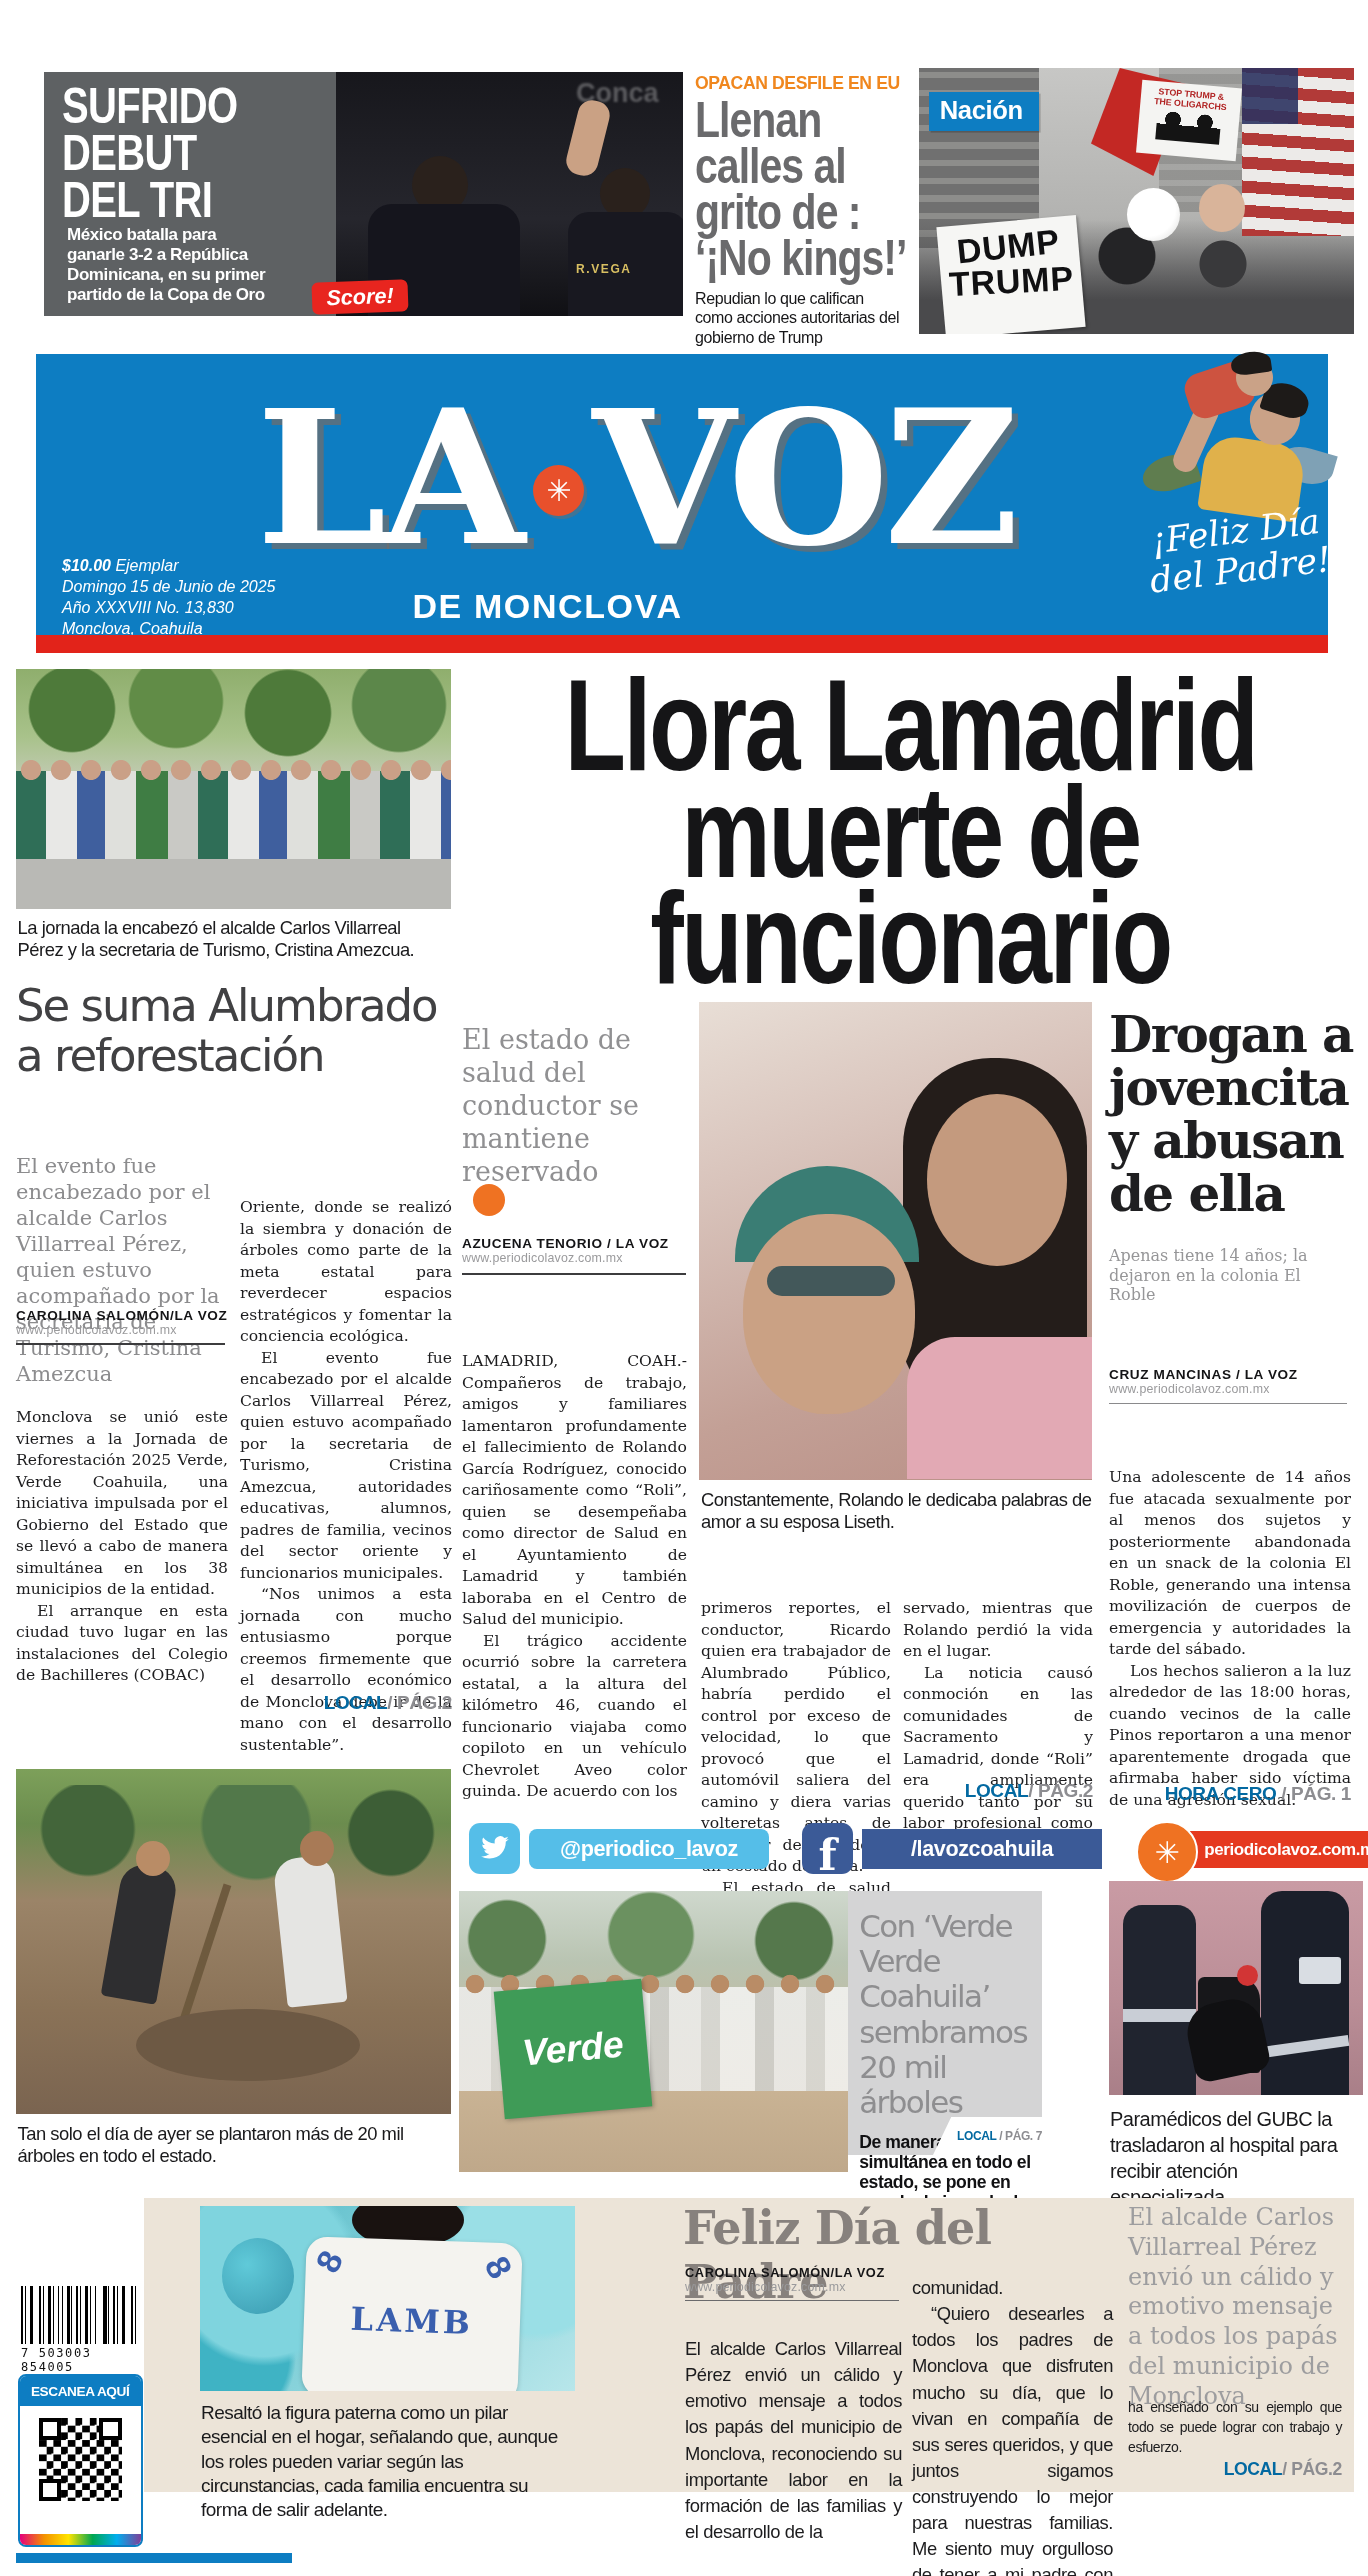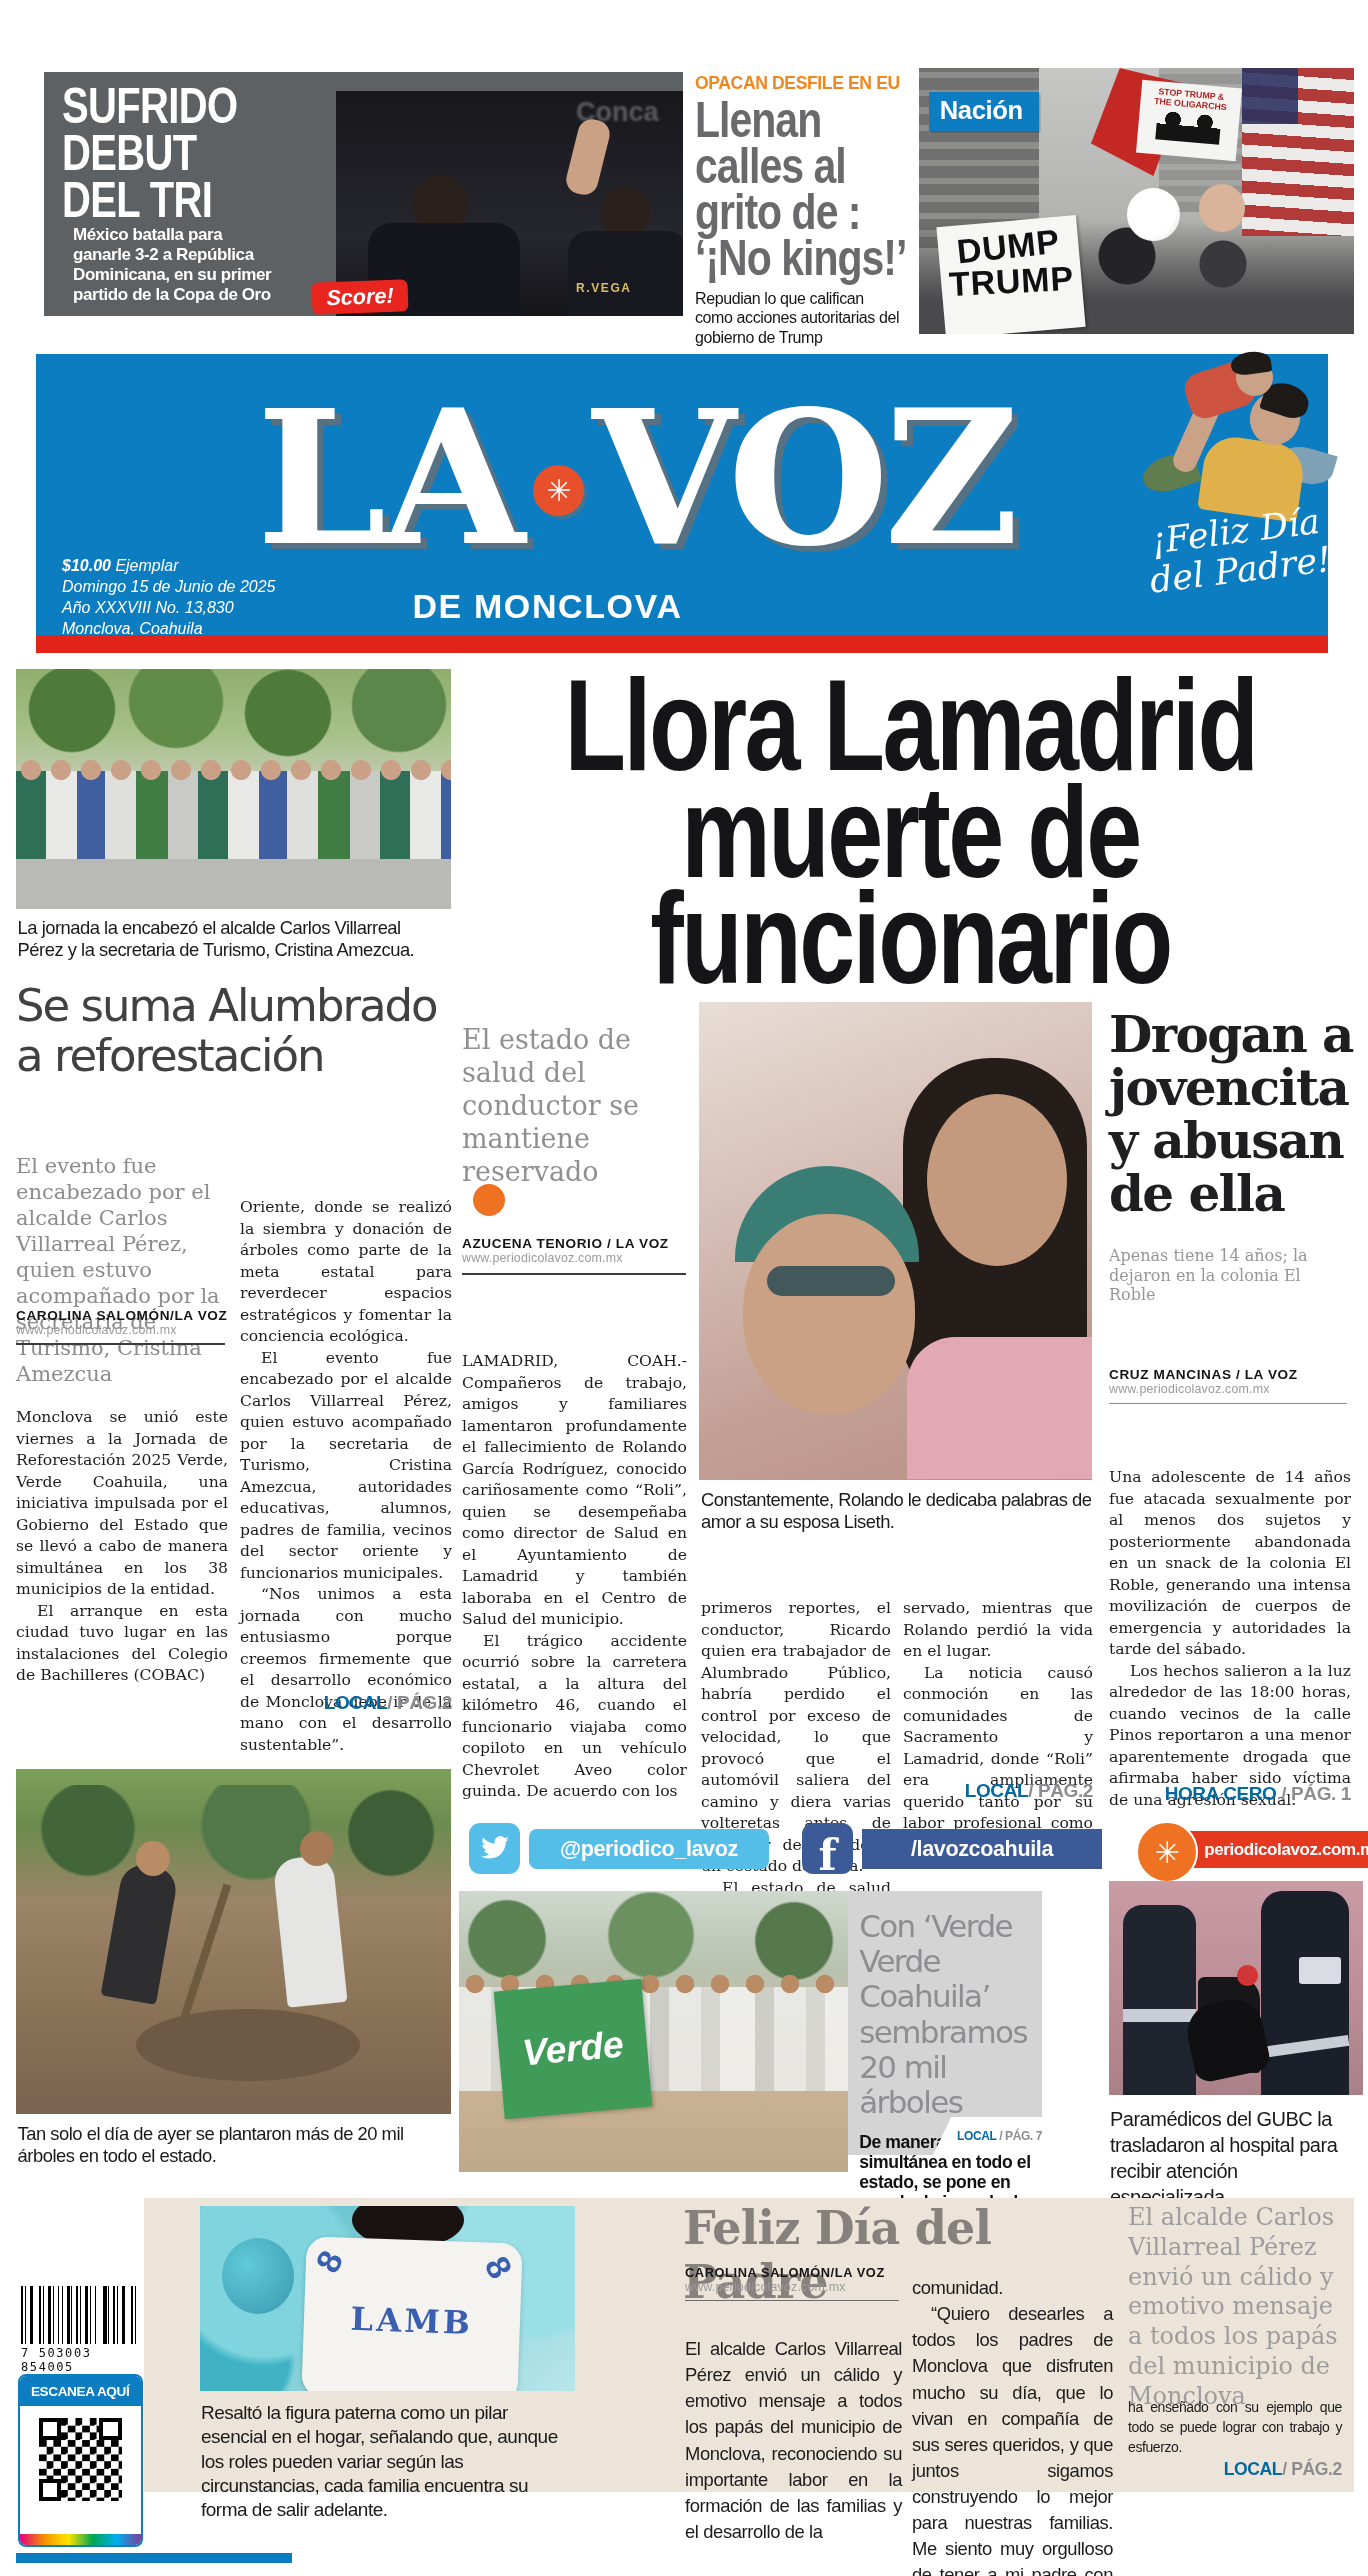--- a/index.html
+++ b/index.html
@@ -21,35 +21,35 @@
   .jump .cy{color:#0369a1;}
   .scx{transform-origin:0 0;}
 </style>
 </head>
 <body>
 
 <div class="page">
 
   <div class="abs" style="left:44px;top:72px;width:639px;height:244px;background:#5e6163;overflow:hidden;">
 
-    <div class="photo" style="left:292px;top:0;width:347px;height:244px;background:linear-gradient(180deg,#17171c 0%,#26262d 60%,#101014 100%);margin-top:19px;">
+    <div class="photo" style="left:292px;top:0;width:347px;height:244px;background:linear-gradient(180deg,#17171c 0%,#26262d 60%,#101014 100%);">
       <div class="abs" style="left:240px;top:6.4px;color:#ffffff;opacity:.28;font-size:27px;font-weight:bold;filter:blur(0.8px);">Conca</div>
       <div class="abs" style="left:76px;top:84px;width:56px;height:58px;border-radius:50%;background:#2a211c;"></div>
       <div class="abs" style="left:32px;top:132px;width:152px;height:116px;border-radius:24px 24px 0 0;background:#15151d;"></div>
       <div class="abs" style="left:236px;top:28px;width:32px;height:76px;border-radius:14.4px;background:#caa184;transform:rotate(14deg);"></div>
       <div class="abs" style="left:264px;top:96px;width:50px;height:51px;border-radius:50%;background:#2a211c;"></div>
       <div class="abs" style="left:232px;top:140px;width:120px;height:108px;border-radius:21px 21px 0 0;background:#181820;"></div>
       <div class="abs" style="left:240px;top:190px;color:#d8bf62;font-size:12px;font-weight:bold;letter-spacing:1.6px;">R.VEGA</div>
     </div>
     <div class="abs scx" style="left:17.6px;top:11.2px;width:125%;transform:scaleX(0.8);font-weight:bold;color:#fff;font-size:50px;line-height:0.94;letter-spacing:-0.8px;">
       <div>SUFRIDO</div>
       <div>DEBUT</div>
       <div>DEL TRI</div>
     </div>
-    <div class="abs cond" style="left:29px;top:153px;width:200px;color:#fff;font-size:17px;line-height:1.18;font-weight:bold;">México batalla para ganarle 3-2 a República Dominicana, en su primer partido de la Copa de Oro</div>
+    <div class="abs cond" style="left:23px;top:153px;width:200px;color:#fff;font-size:17px;line-height:1.18;font-weight:bold;">México batalla para ganarle 3-2 a República Dominicana, en su primer partido de la Copa de Oro</div>
     <div class="abs" style="left:268px;top:209px;background:#e8251f;border-radius:6.4px;padding:3.2px 14.4px;transform:rotate(-2deg);">
       <span style="color:#fff;font-weight:bold;font-style:italic;font-size:21.6px;">Score!</span>
     </div>
   </div>
 
   <div class="abs" style="left:695px;top:73px;width:220px;height:264px;">
     <div style="color:#f0871e;font-weight:bold;font-size:17.6px;letter-spacing:-0.4px;">OPACAN DESFILE EN EU</div>
     <div class="scx" style="margin-top:3.2px;width:125%;transform:scaleX(0.82);font-weight:bold;color:#6a6a6c;font-size:50px;line-height:0.92;letter-spacing:-1.2px;">
       <div>Llenan</div>
       <div>calles al</div>

